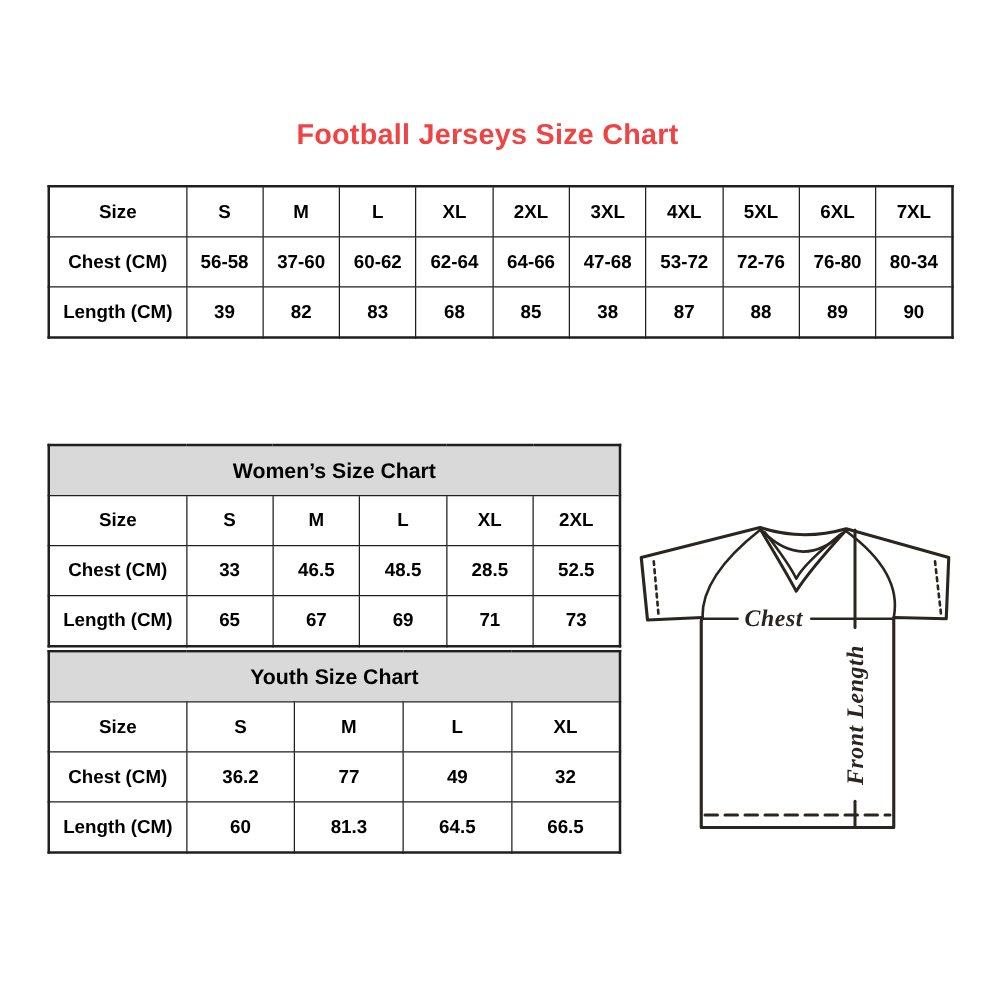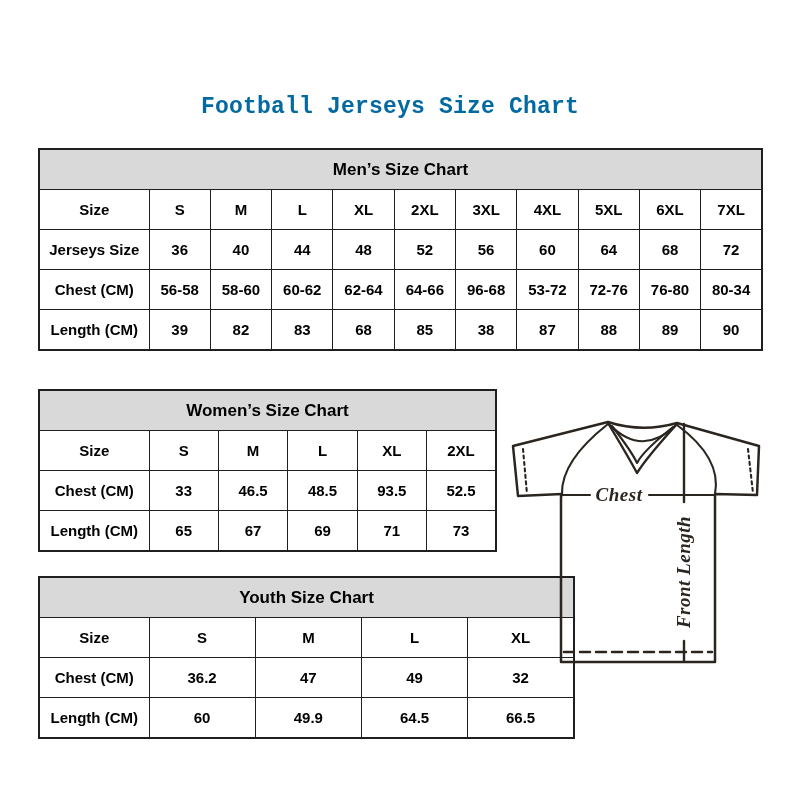--- a/index.html
+++ b/index.html
@@ -2,39 +2,38 @@
 <html><head>
 <meta charset="utf-8">
 <style>
   html,body{margin:0;padding:0;background:#ffffff;}
   .page{
     position:relative;width:800px;height:800px;background:#ffffff;
     font-family:"Liberation Sans",sans-serif;color:#000;overflow:hidden;
   }
   .main-title{
     position:absolute;top:94px;left:0;width:780px;margin:0;
-    text-align:center;font-size:23px;font-weight:bold;color:#0369a1;
+    text-align:center;font-size:23px;font-weight:bold;color:#ef4444;
     letter-spacing:0.2px;
-    font-family:Liberation Mono, monospace;
   }
   table.size-table{
     position:absolute;border-collapse:collapse;table-layout:fixed;
     border:2px solid #1f1f1f;background:#ffffff;
   }
   .size-table th,.size-table td{
     border:1px solid #1f1f1f;height:39px;padding:0;
     text-align:center;vertical-align:middle;
     font-weight:bold;font-size:15px;color:#000;overflow:hidden;
   }
   .size-table th.tbl-title{
     background:#d9d9d9;font-size:17px;
   }
   #mens-table{left:38px;top:148px;width:725px;}
-  #womens-table{left:38px;top:389px;width:459px;}
-  #youth-table{left:38px;top:576px;width:537px;}
+  #womens-table{left:38px;top:355px;width:459px;}
+  #youth-table{left:38px;top:520px;width:459px;}
   .jersey-wrap{position:absolute;left:492px;top:400px;width:285px;height:300px;}
   .measure-label{
     font-family:"Liberation Serif","DejaVu Serif",serif;
     font-style:italic;font-weight:bold;font-size:19px;fill:#2b2520;
     letter-spacing:0.5px;
   }
 </style>
 </head>
 <body>
 
@@ -51,56 +50,40 @@
         <col>
         <col>
         <col>
         <col>
         <col>
         <col>
         <col>
       </colgroup>
       <tbody>
         <tr>
-          <th colspan="11" class="tbl-title">Men’s Size Chart</th>
-        </tr>
-        <tr>
           <th>Size</th>
           <td>S</td>
           <td>M</td>
           <td>L</td>
           <td>XL</td>
           <td>2XL</td>
           <td>3XL</td>
           <td>4XL</td>
           <td>5XL</td>
           <td>6XL</td>
           <td>7XL</td>
         </tr>
         <tr>
-          <th>Jerseys Size</th>
-          <td>36</td>
-          <td>40</td>
-          <td>44</td>
-          <td>48</td>
-          <td>52</td>
-          <td>56</td>
-          <td>60</td>
-          <td>64</td>
-          <td>68</td>
-          <td>72</td>
-        </tr>
-        <tr>
           <th>Chest (CM)</th>
           <td>56-58</td>
-          <td>58-60</td>
+          <td>37-60</td>
           <td>60-62</td>
           <td>62-64</td>
           <td>64-66</td>
-          <td>96-68</td>
+          <td>47-68</td>
           <td>53-72</td>
           <td>72-76</td>
           <td>76-80</td>
           <td>80-34</td>
         </tr>
         <tr>
           <th>Length (CM)</th>
           <td>39</td>
           <td>82</td>
           <td>83</td>
@@ -134,21 +117,21 @@
           <td>M</td>
           <td>L</td>
           <td>XL</td>
           <td>2XL</td>
         </tr>
         <tr>
           <th>Chest (CM)</th>
           <td>33</td>
           <td>46.5</td>
           <td>48.5</td>
-          <td>93.5</td>
+          <td>28.5</td>
           <td>52.5</td>
         </tr>
         <tr>
           <th>Length (CM)</th>
           <td>65</td>
           <td>67</td>
           <td>69</td>
           <td>71</td>
           <td>73</td>
         </tr>
@@ -170,28 +153,28 @@
         <tr>
           <th>Size</th>
           <td>S</td>
           <td>M</td>
           <td>L</td>
           <td>XL</td>
         </tr>
         <tr>
           <th>Chest (CM)</th>
           <td>36.2</td>
-          <td>47</td>
+          <td>77</td>
           <td>49</td>
           <td>32</td>
         </tr>
         <tr>
           <th>Length (CM)</th>
           <td>60</td>
-          <td>49.9</td>
+          <td>81.3</td>
           <td>64.5</td>
           <td>66.5</td>
         </tr>
       </tbody>
     </table>
 
   <svg class="jersey-wrap" viewBox="0 0 285 300" xmlns="http://www.w3.org/2000/svg">
     <g fill="none" stroke="#2b2520" stroke-width="2.5" stroke-linejoin="round" stroke-linecap="round">
       <path d="M116,22 L21,46 L26,96 L70,94 L69,97 L69,262 L223,262 L223,94 L265,95 L267,46 L185,23 Q150,33 116,22 Z"></path>
       <path stroke-width="2.1" d="M118,25 Q150,57 183,26"></path>

